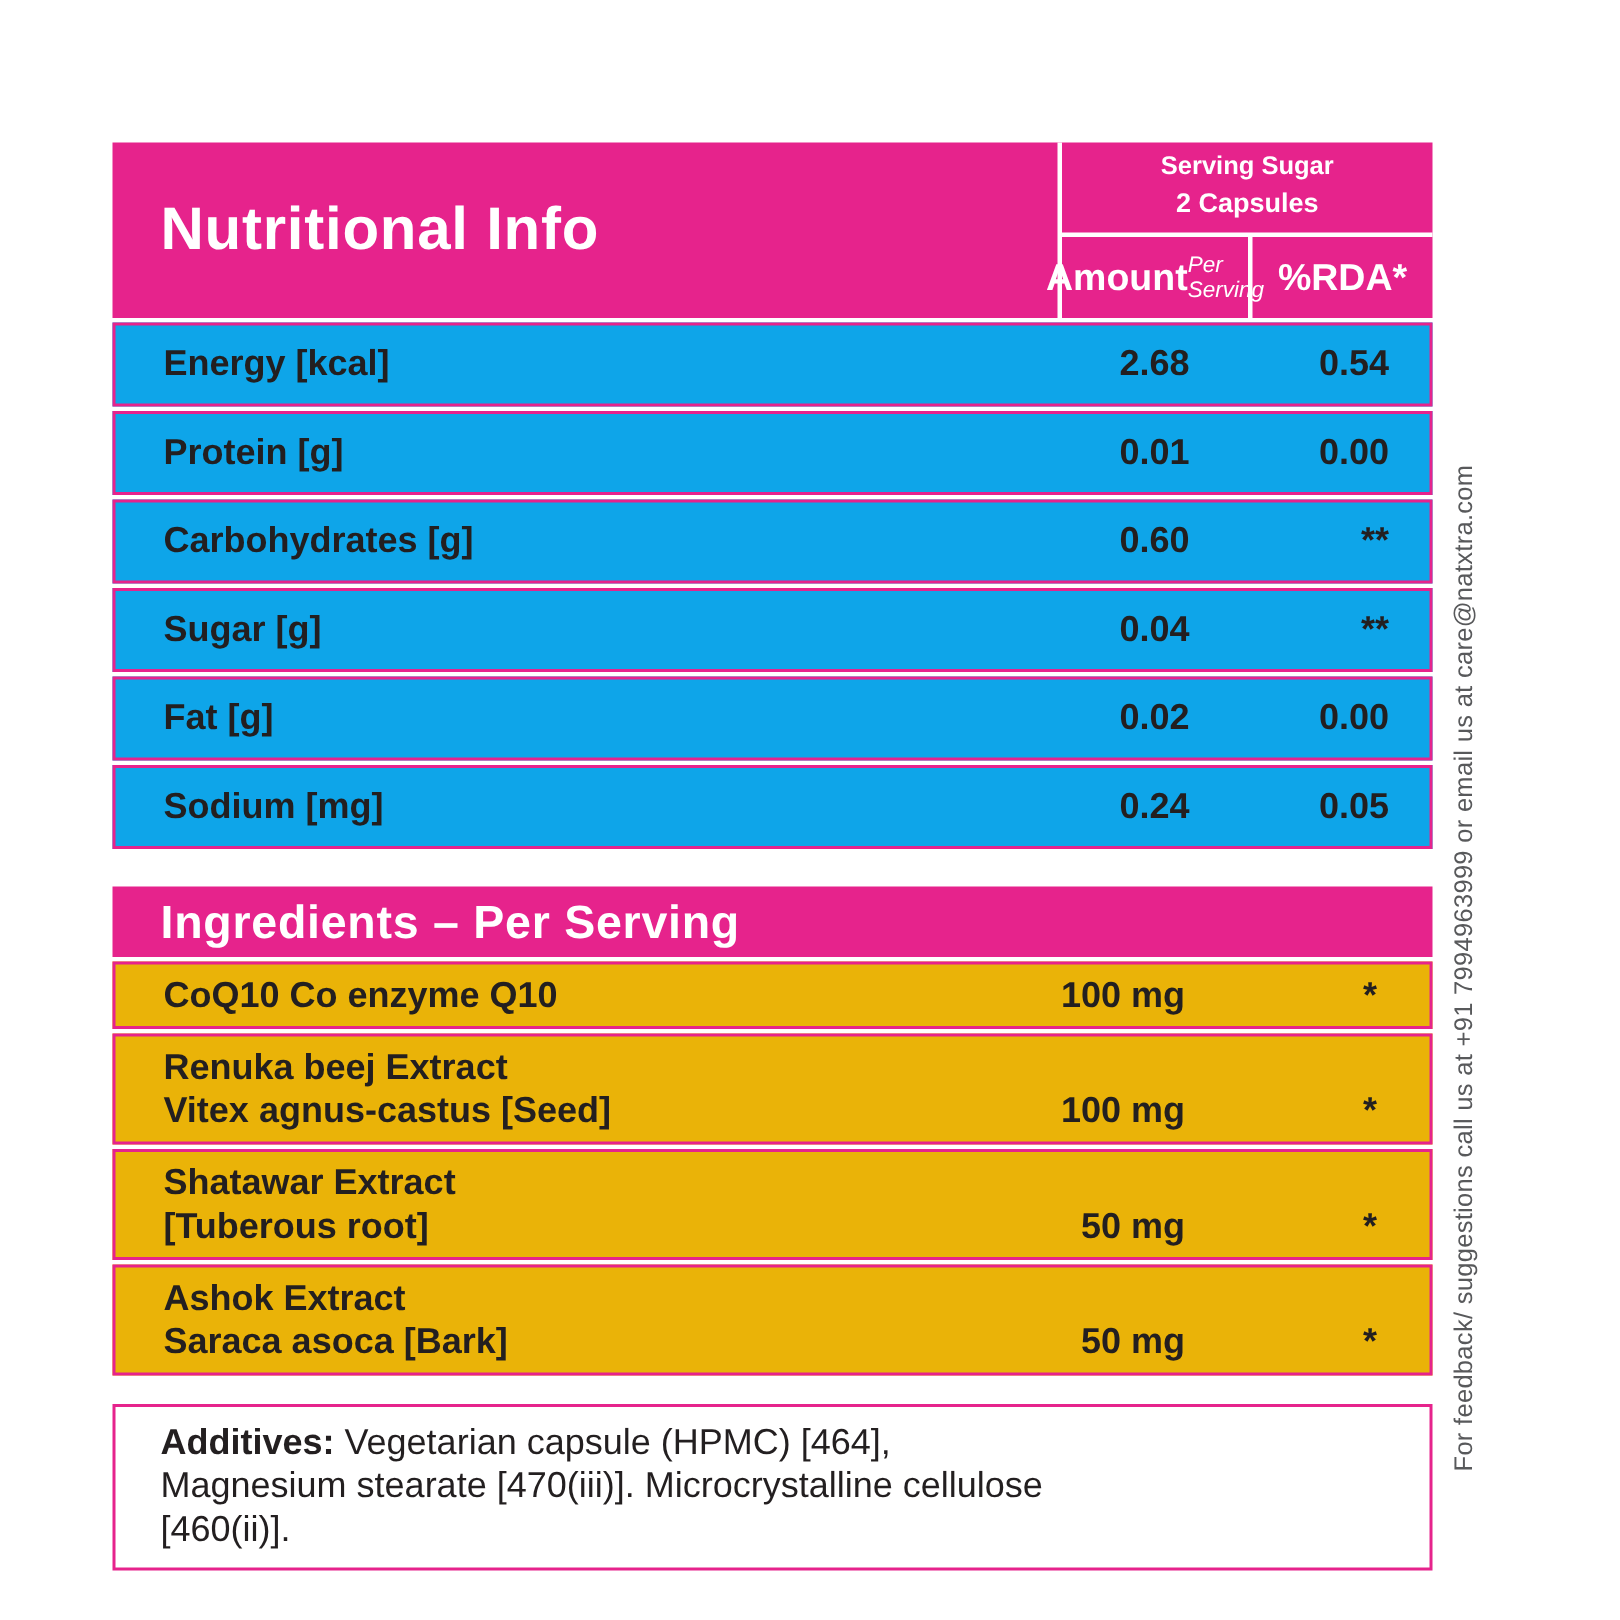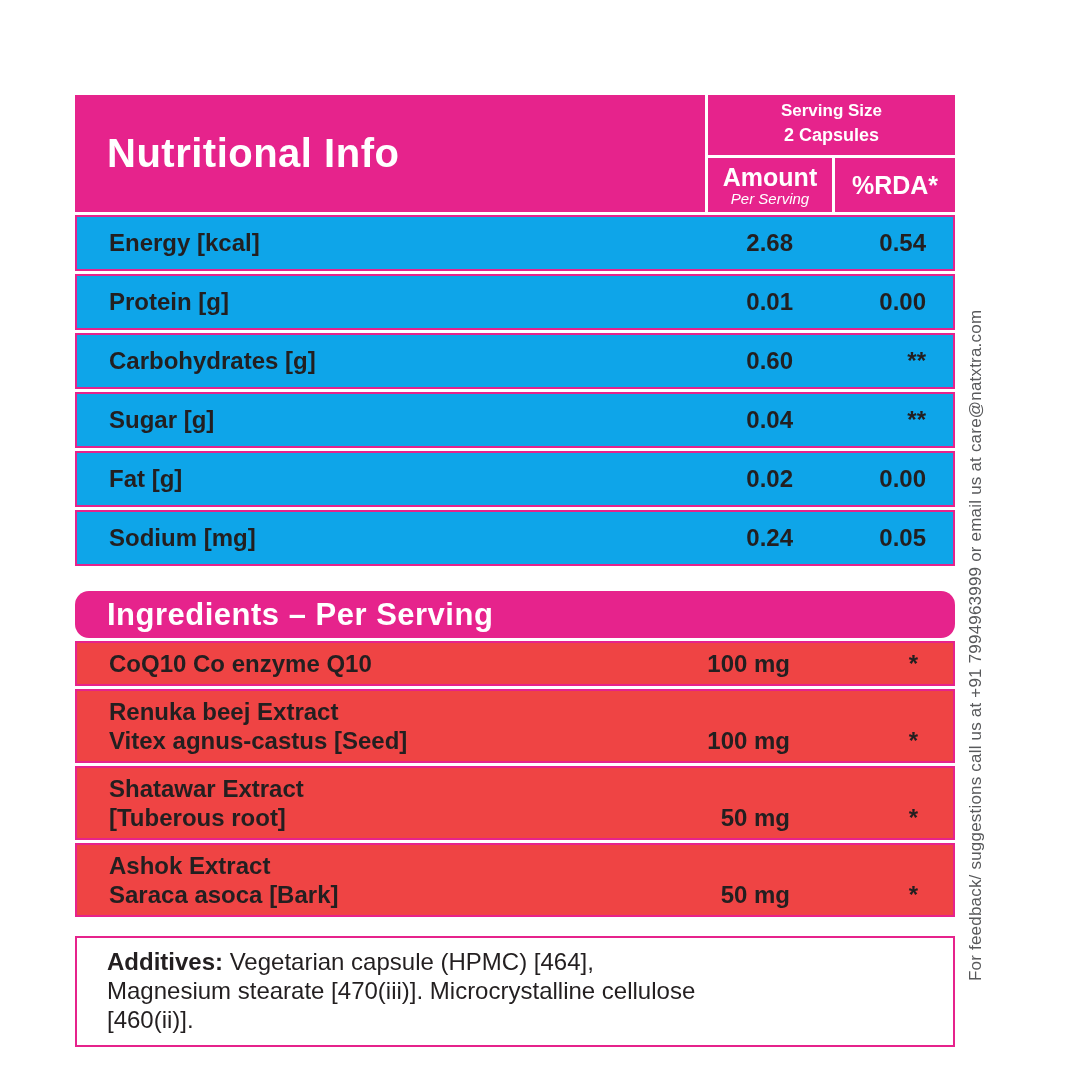--- a/index.html
+++ b/index.html
@@ -30,47 +30,47 @@
   .serving-section { width: 250px; border-left: 3px solid #fff; display: flex; flex-direction: column; }
   .serving-top {
     height: 60px; display: flex; flex-direction: column;
     align-items: center; justify-content: center; color: #fff;
   }
   .serving-size-label { font-size: 17px; font-weight: 600; line-height: 20px; }
   .serving-size-value { font-size: 18px; font-weight: 700; line-height: 28px; }
   .serving-bottom { flex: 1; border-top: 3px solid #fff; display: flex; }
   .amount-cell {
     width: 127px; border-right: 3px solid #fff; color: #fff;
-    display: flex; flex-direction: column; align-items: center; justify-content: center;
+    display: flex; align-items: center; justify-content: center;
   }
   .amount-label { font-size: 25px; font-weight: 700; line-height: 26px; }
   .amount-sublabel { font-size: 15px; font-style: italic; line-height: 17px; }
   .rda-cell {
     flex: 1; color: #fff; display: flex; align-items: center; justify-content: center;
     font-size: 25px; font-weight: 700;
   }
 
   
   .nut-row {
     display: flex; align-items: center;
     border: 2px solid var(--pink); margin-top: 3px; height: 56px; background: #0ea5e9;
   }
   .nut-name { flex: 1; padding-left: 32px; font-size: 24px; font-weight: 600; }
   .nut-amount { width: 100px; text-align: right; font-size: 24px; font-weight: 600; }
   .nut-rda { width: 160px; padding-right: 27px; text-align: right; font-size: 24px; font-weight: 600; }
 
   
   .ing-header {
     margin-top: 25px; height: 47px; background: var(--pink);
-    display: flex; align-items: center; padding-left: 32px; border-radius: 14px;
+    display: flex; align-items: center; padding-left: 32px;
   }
   .ing-title { color: #fff; font-size: 31px; font-weight: 700; letter-spacing: 0.5px; }
   .ing-row {
     display: flex; align-items: flex-end;
-    border: 2px solid var(--pink); margin-top: 3px; padding: 6px 0; background: #ef4444;
+    border: 2px solid var(--pink); margin-top: 3px; padding: 6px 0; background: #eab308;
   }
   .ing-name { flex: 1; padding-left: 32px; font-size: 24px; font-weight: 600; line-height: 29px; }
   .ing-amount { width: 150px; text-align: right; font-size: 24px; font-weight: 600; line-height: 29px; }
   .ing-note { width: 163px; padding-right: 35px; text-align: right; font-size: 24px; font-weight: 600; line-height: 29px; }
 
   .additives-row {
     border: 2px solid var(--pink); margin-top: 19px; padding: 9px 0 11px; background: #fff;
   }
   .additives-text {
     margin-left: 30px; width: 600px; font-size: 24px; line-height: 29px; font-weight: 400;
@@ -90,21 +90,21 @@
 
 <div class="canvas">
 
   <div class="panel nutrition-panel">
     <div class="nut-header">
       <div class="nut-title-cell">
         <div class="nut-title">Nutritional Info</div>
       </div>
       <div class="serving-section">
         <div class="serving-top">
-          <div class="serving-size-label">Serving Size</div>
+          <div class="serving-size-label">Serving Sugar</div>
           <div class="serving-size-value">2 Capsules</div>
         </div>
         <div class="serving-bottom">
           <div class="amount-cell">
             <div class="amount-label">Amount</div>
             <div class="amount-sublabel">Per Serving</div>
           </div>
           <div class="rda-cell">%RDA*</div>
         </div>
       </div>

